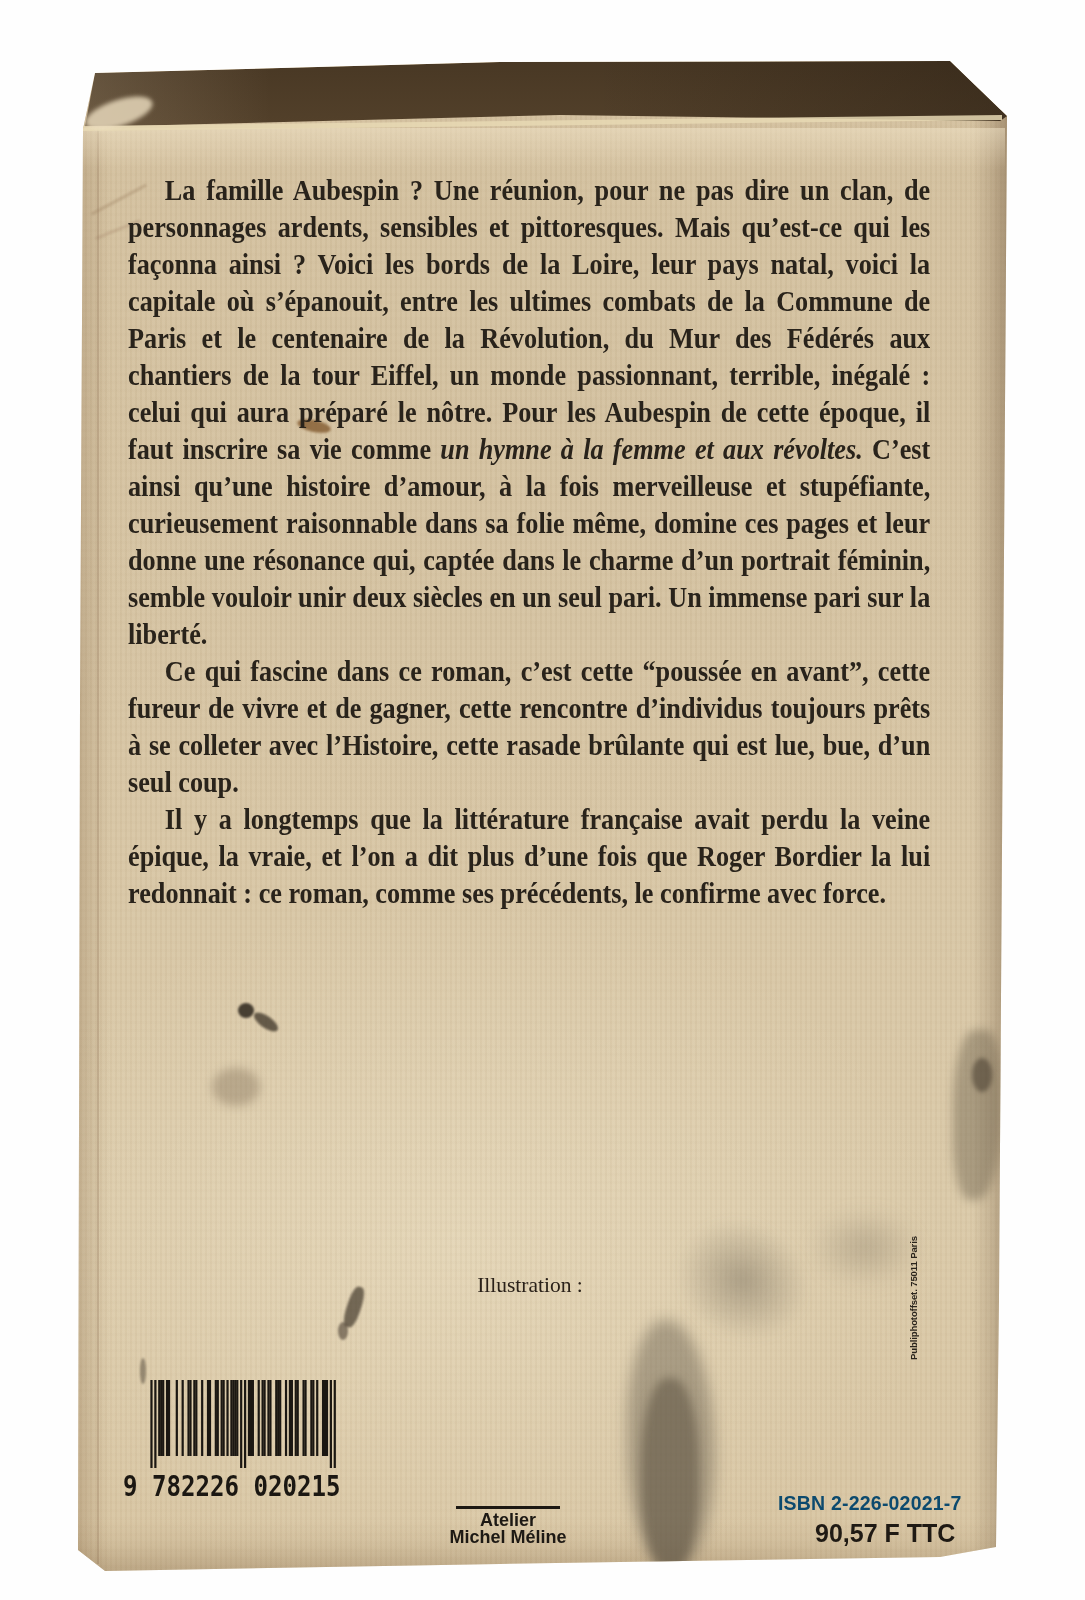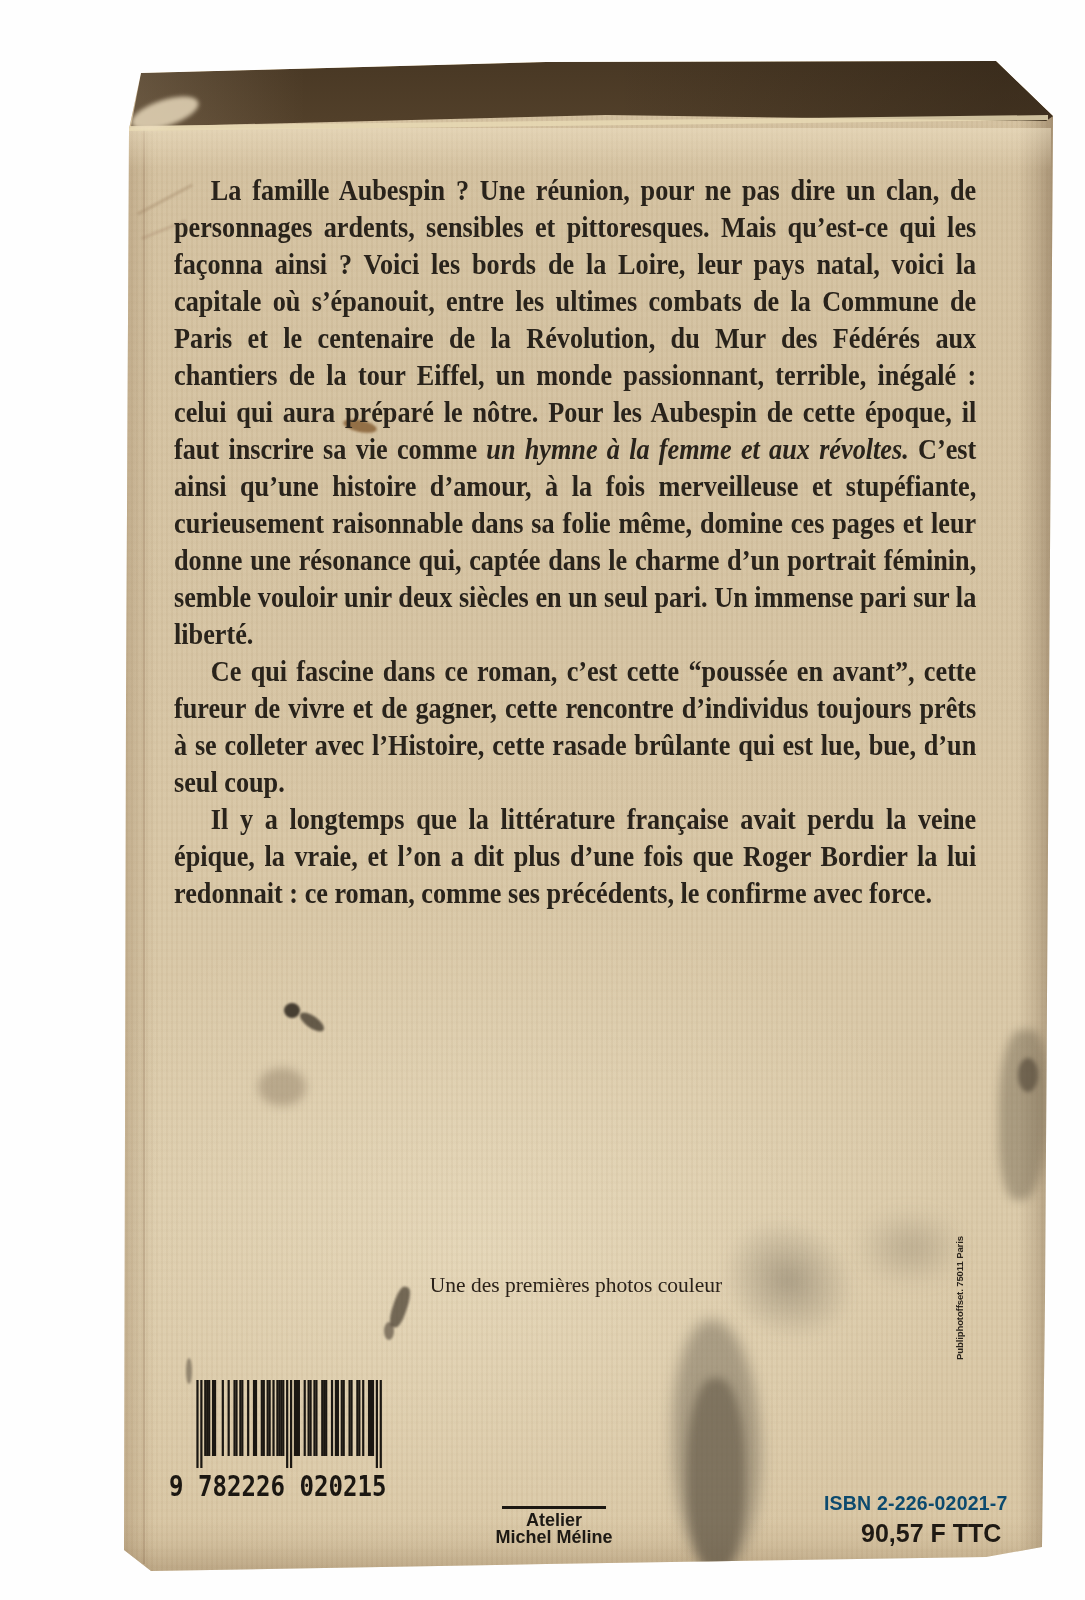--- a/index.html
+++ b/index.html
@@ -1,18 +1,18 @@
 <!DOCTYPE html>
 <html><head>
 <meta charset="utf-8">
 <style>
   html,body{margin:0;padding:0;}
   body{width:1085px;height:1600px;position:relative;overflow:hidden;background:#fefefe;
        font-family:"Liberation Sans",sans-serif;}
-  .page{position:absolute;inset:0;background:#fefefe;margin-left:46px;}
+  .page{position:absolute;inset:0;background:#fefefe;}
 
   
   .book{position:absolute;inset:0;
     clip-path:polygon(95px 73px,500px 62px,950px 61px,1007px 116px,1003px 700px,999px 1300px,
                       996px 1547px,940px 1557px,500px 1564px,105px 1571px,78px 1550px,80px 700px,83px 129px);}
   .cover{position:absolute;inset:0;
     background:
       radial-gradient(700px 500px at 42% 78%, rgba(236,224,196,.55), transparent 70%),
       radial-gradient(900px 700px at 55% 25%, rgba(210,193,160,.45), transparent 75%),
       linear-gradient(to bottom,#d3c09e 0%,#d6c4a3 40%,#dbcaa9 75%,#d8c5a2 100%);}
@@ -136,21 +136,21 @@
     <div class="stain mark-brown"></div>
     <div class="stain mark-edge-b"></div>
 
     <div class="blurb">
       <p><span>La famille Aubespin ? Une réunion, pour ne pas dire un clan, de personnages ardents, sensibles et pittoresques. Mais qu’est-ce qui les façonna ainsi ? Voici les bords de la Loire, leur pays natal, voici la capitale où s’épanouit, entre les ultimes combats de la Commune de Paris et le centenaire de la Révolution, du Mur des Fédérés aux chantiers de la tour Eiffel, un monde passionnant, terrible, inégalé : celui qui aura préparé le nôtre. Pour les Aubespin de cette époque, il faut inscrire sa vie comme </span><em>un hymne à la femme et aux révoltes.</em><span> C’est ainsi qu’une histoire d’amour, à la fois merveilleuse et stupéfiante, curieusement raisonnable dans sa folie même, domine ces pages et leur donne une résonance qui, captée dans le charme d’un portrait féminin, semble vouloir unir deux siècles en un seul pari. Un immense pari sur la liberté.</span></p>
       <p>Ce qui fascine dans ce roman, c’est cette “poussée en avant”, cette fureur de vivre et de gagner, cette rencontre d’individus toujours prêts à se colleter avec l’Histoire, cette rasade brûlante qui est lue, bue, d’un seul coup.</p>
       <p>Il y a longtemps que la littérature française avait perdu la veine épique, la vraie, et l’on a dit plus d’une fois que Roger Bordier la lui redonnait : ce roman, comme ses précédents, le confirme avec force.</p>
     </div>
 
     <div class="credit">
-      <div>Une des premières photos couleur</div>
+      <div>Illustration :</div>
     </div>
 
     <div class="barcode">
       <svg id="barcode-bars" width="186" height="88" viewBox="0 0 185.25 88">
           <rect x="0.00" y="0" width="2.20" height="88" fill="#1b1712"></rect>
           <rect x="3.90" y="0" width="2.20" height="88" fill="#1b1712"></rect>
           <rect x="7.80" y="0" width="2.20" height="76" fill="#1b1712"></rect>
           <rect x="9.75" y="0" width="2.20" height="76" fill="#1b1712"></rect>
           <rect x="11.70" y="0" width="2.20" height="76" fill="#1b1712"></rect>
           <rect x="15.60" y="0" width="2.20" height="76" fill="#1b1712"></rect>

